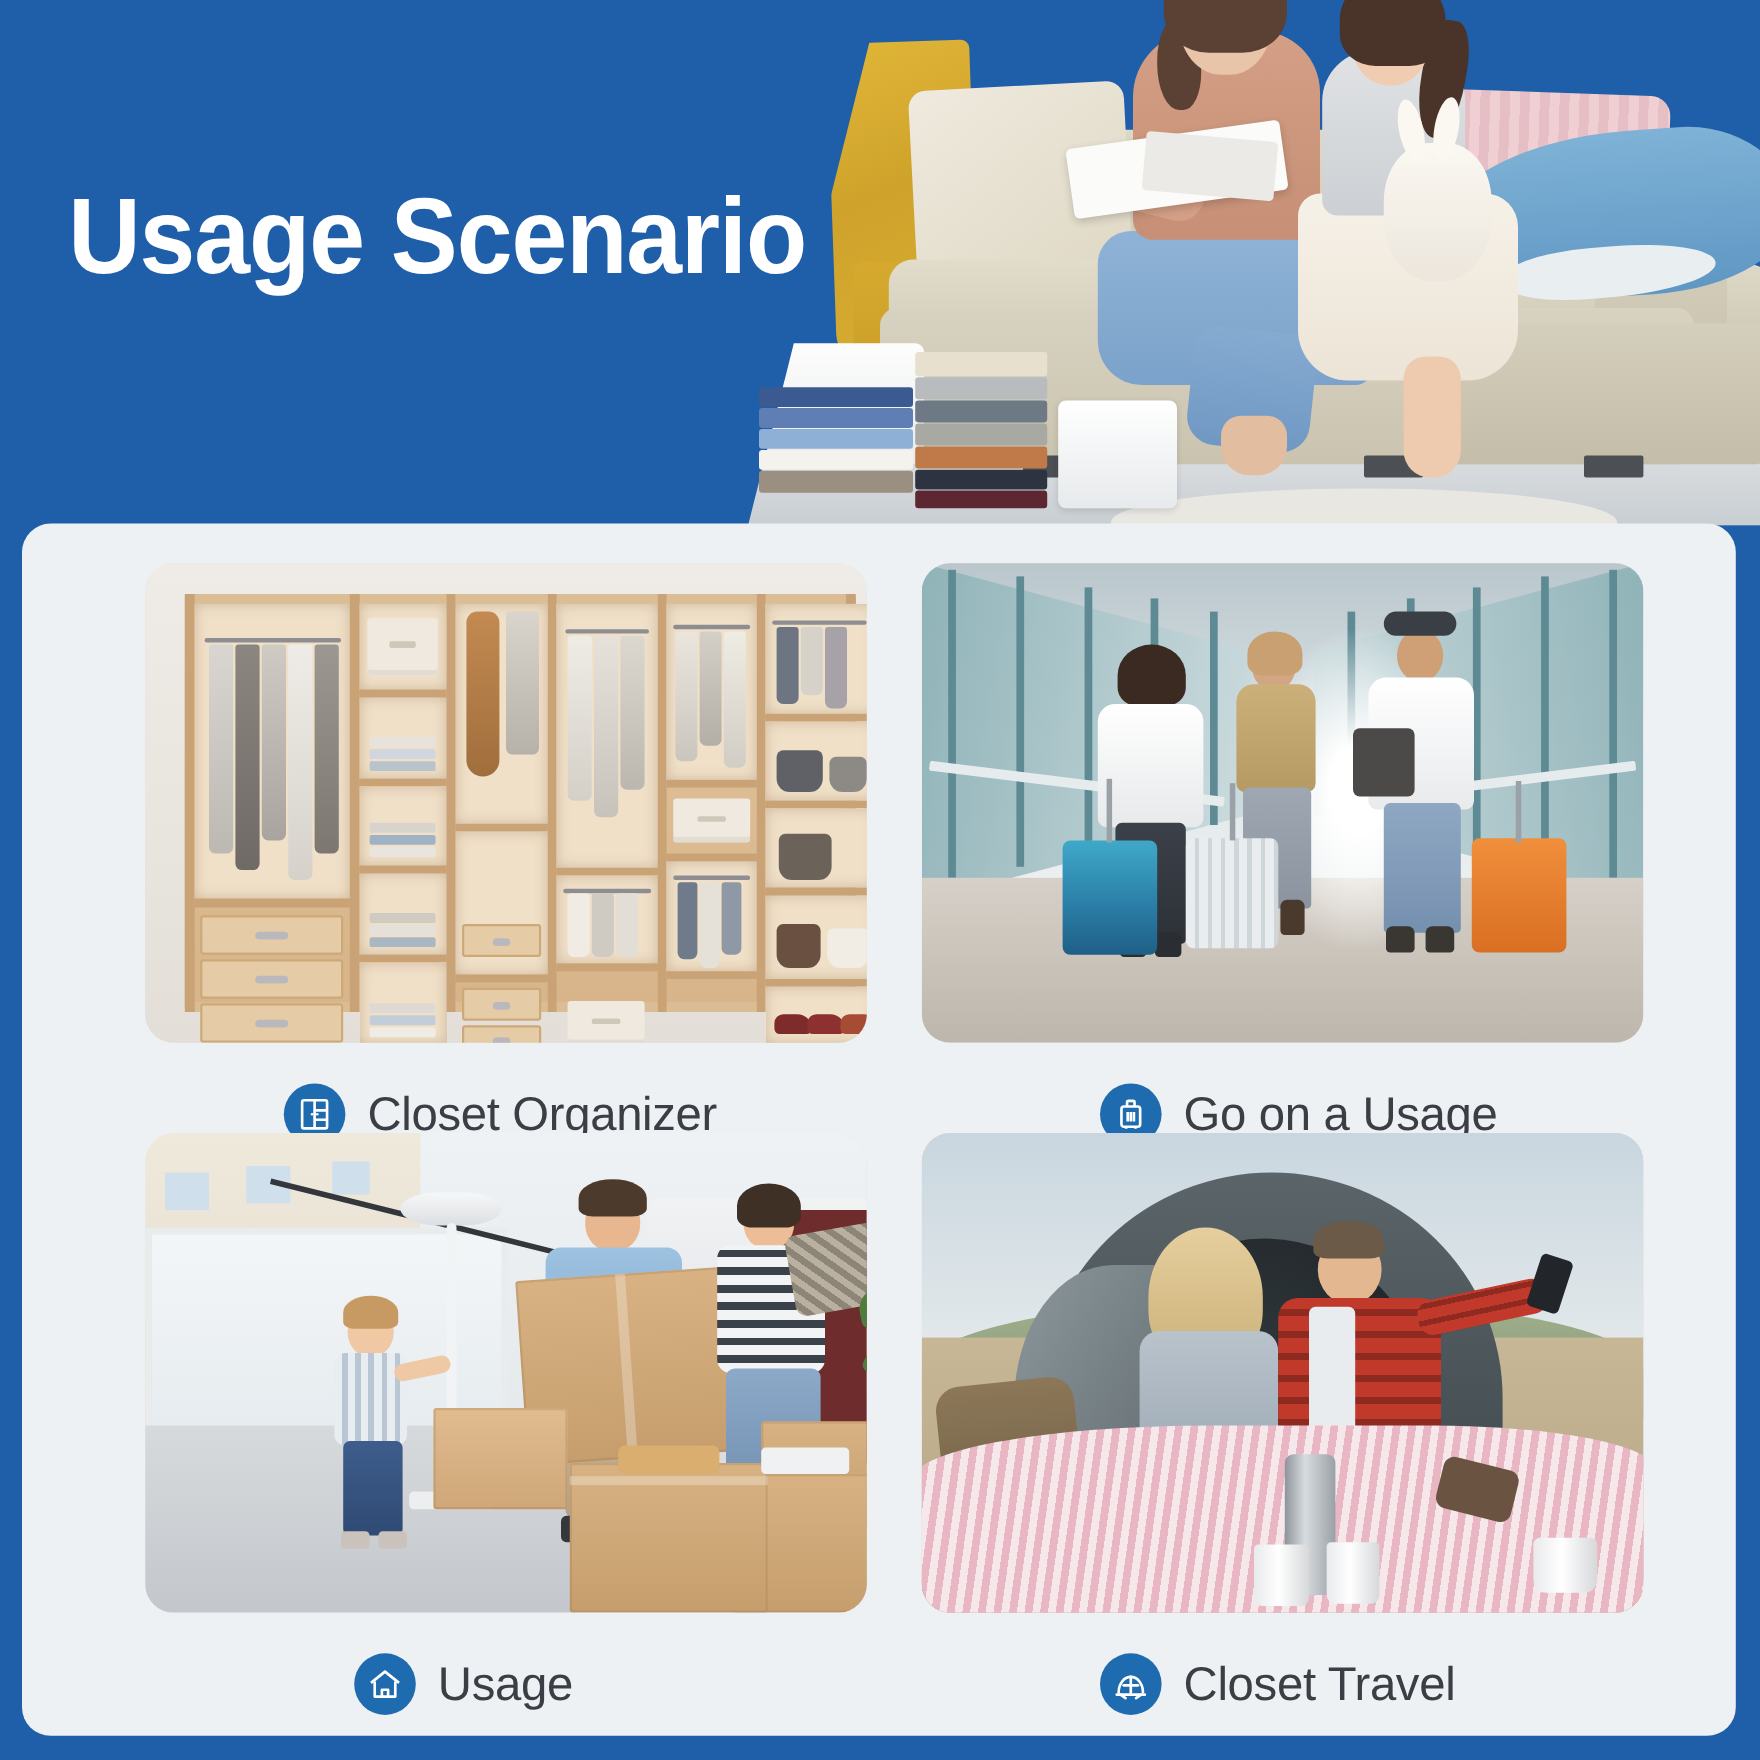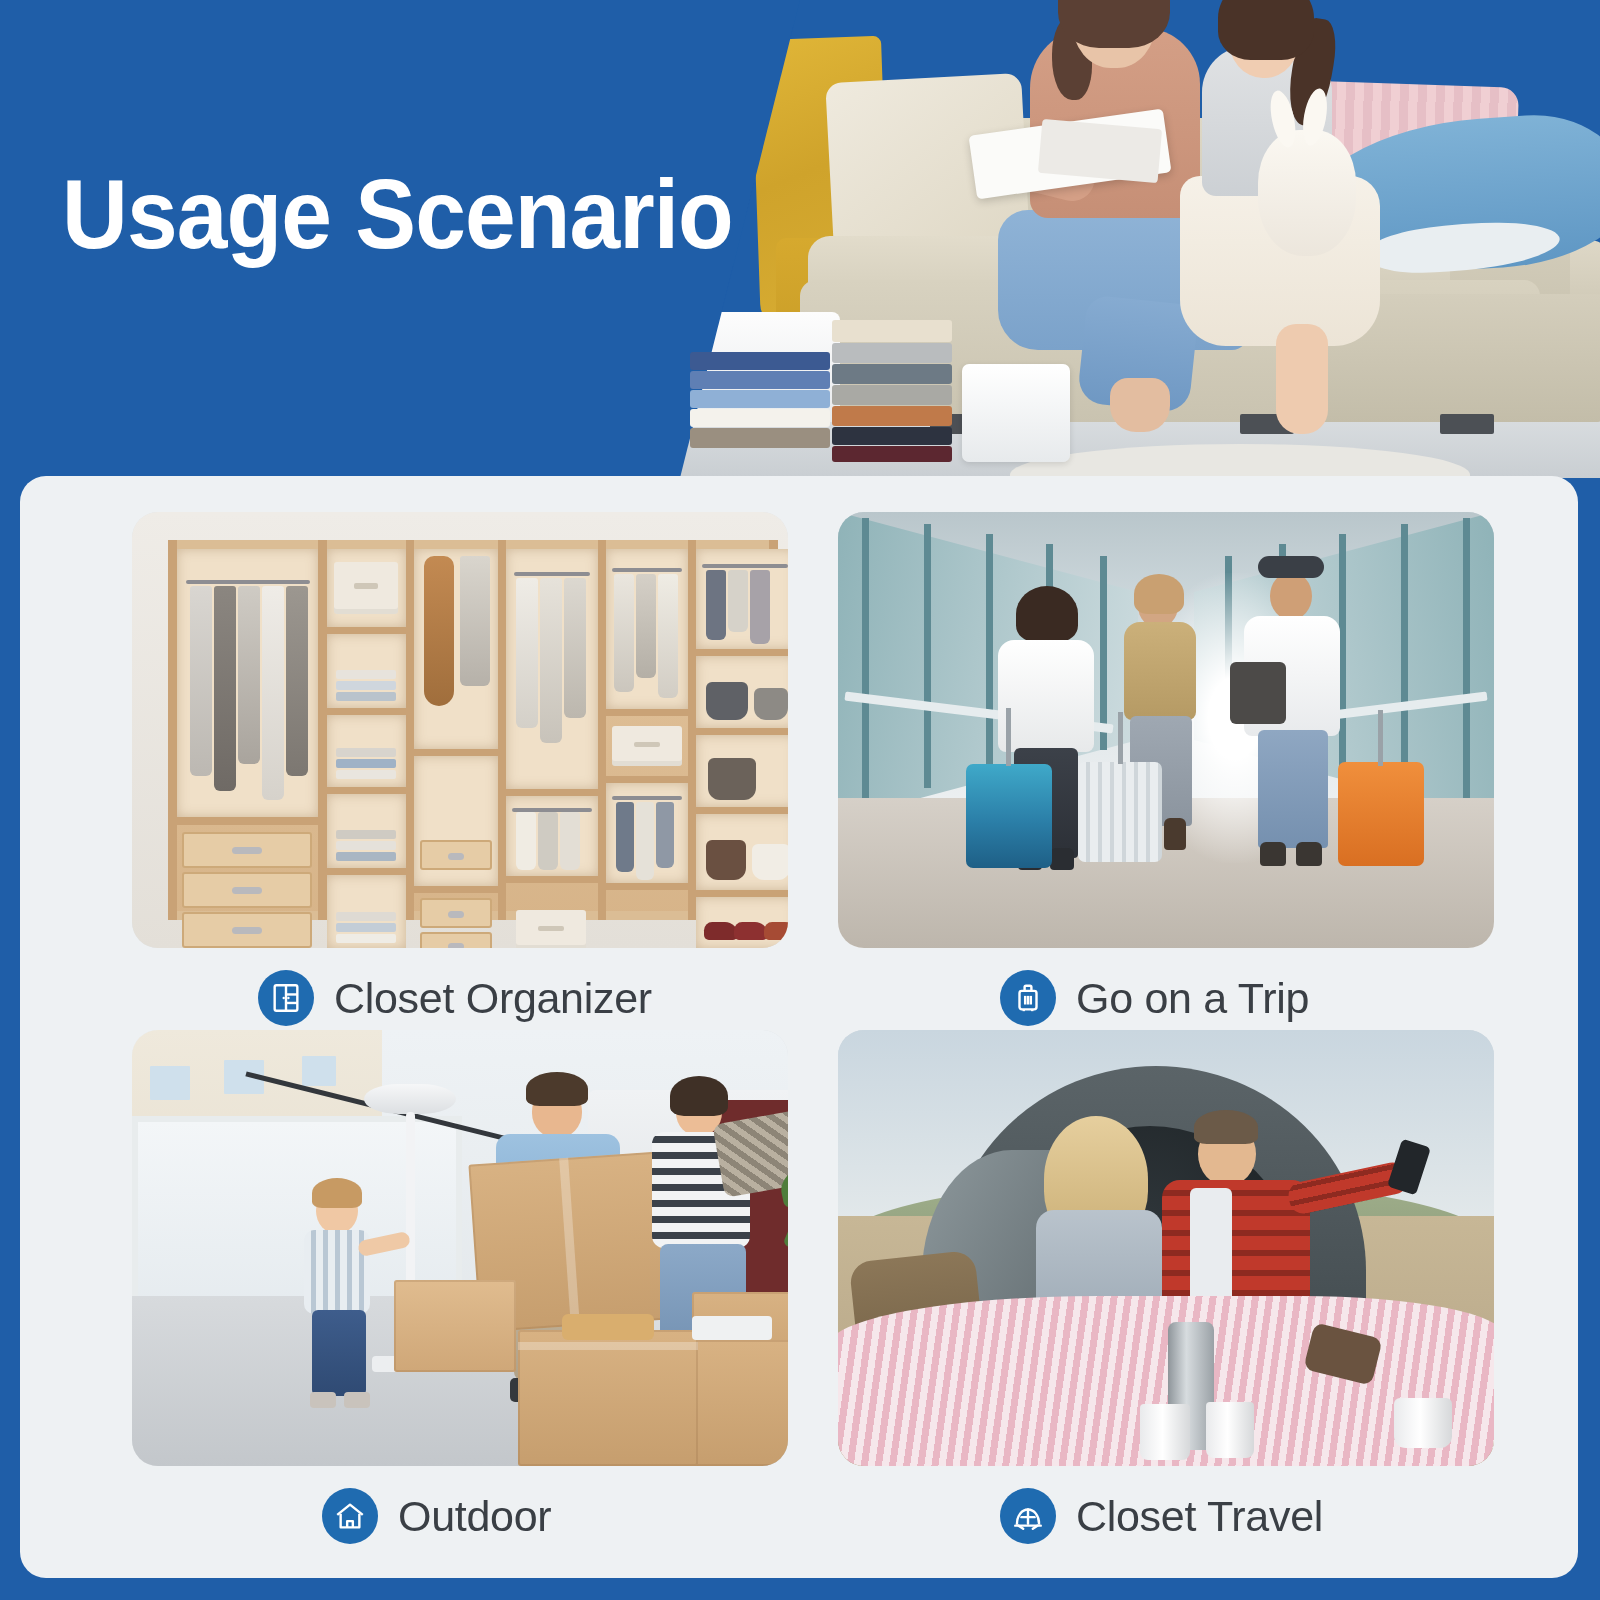--- a/index.html
+++ b/index.html
@@ -148,21 +148,21 @@
     border-radius:26px; overflow:hidden;
     background:#dfe3e6;
   }
   .cell.c1 .photo-card,
   .cell.c3 .photo-card { margin-left:20px; }
   .cell.c2 .photo-card,
   .cell.c4 .photo-card { margin-left:20px; }
 
   .caption {
     display:flex; align-items:center; gap:20px;
-    margin-top:22px; margin-left:146px; height:56px;
+    margin-top:37px; margin-left:146px; height:56px;
   }
   .cell.c2 .caption, .cell.c4 .caption { margin-left:182px; }
   .cell.c3 .caption { margin-left:210px; }
   .badge {
     width:56px; height:56px; border-radius:50%;
     background:#1f6bb0; flex:0 0 56px;
     display:flex; align-items:center; justify-content:center;
   }
   .badge svg { display:block; }
   .caption-label {
@@ -539,21 +539,21 @@
         <svg width="34" height="34" viewBox="0 0 24 24" fill="none" stroke="#ffffff" stroke-width="1.7">
           <rect x="6" y="7" width="12" height="13" rx="1.6"></rect>
           <path d="M9.6 7V4.4a1 1 0 0 1 1-1h2.8a1 1 0 0 1 1 1V7"></path>
           <line x1="10" y1="10.5" x2="10" y2="16.6"></line>
           <line x1="12" y1="10.5" x2="12" y2="16.6"></line>
           <line x1="14" y1="10.5" x2="14" y2="16.6"></line>
           <line x1="9" y1="20" x2="9" y2="21.3"></line>
           <line x1="15" y1="20" x2="15" y2="21.3"></line>
         </svg>
       </span>
-      <span class="caption-label">Go on a Trip</span>
+      <span class="caption-label">Go on a Usage</span>
     </div>
   </div>
 
   <div class="cell c3">
     <div class="photo-card">
       <div class="moving">
 
         <div class="mv-bldg" style="left:0;top:0;width:250px;height:320px"></div>
         <div class="mv-win" style="left:18px;top:36px;width:40px;height:34px"></div>
         <div class="mv-win" style="left:18px;top:110px;width:40px;height:34px"></div>
@@ -620,21 +620,21 @@
     </div>
 
     <div class="caption">
       <span class="badge">
         <svg width="34" height="34" viewBox="0 0 24 24" fill="none" stroke="#ffffff" stroke-width="1.7" stroke-linejoin="round">
           <path d="M3 11.2 12 4l9 7.2"></path>
           <path d="M5.4 10.4V20h13.2v-9.6"></path>
           <path d="M10 20v-4.4h4V20"></path>
         </svg>
       </span>
-      <span class="caption-label">Outdoor</span>
+      <span class="caption-label">Usage</span>
     </div>
   </div>
 
   <div class="cell c4">
     <div class="photo-card">
       <div class="camp">
         <div class="camp-sky"></div>
         <div class="camp-hill"></div>
         <div class="camp-ground2"></div>
 

